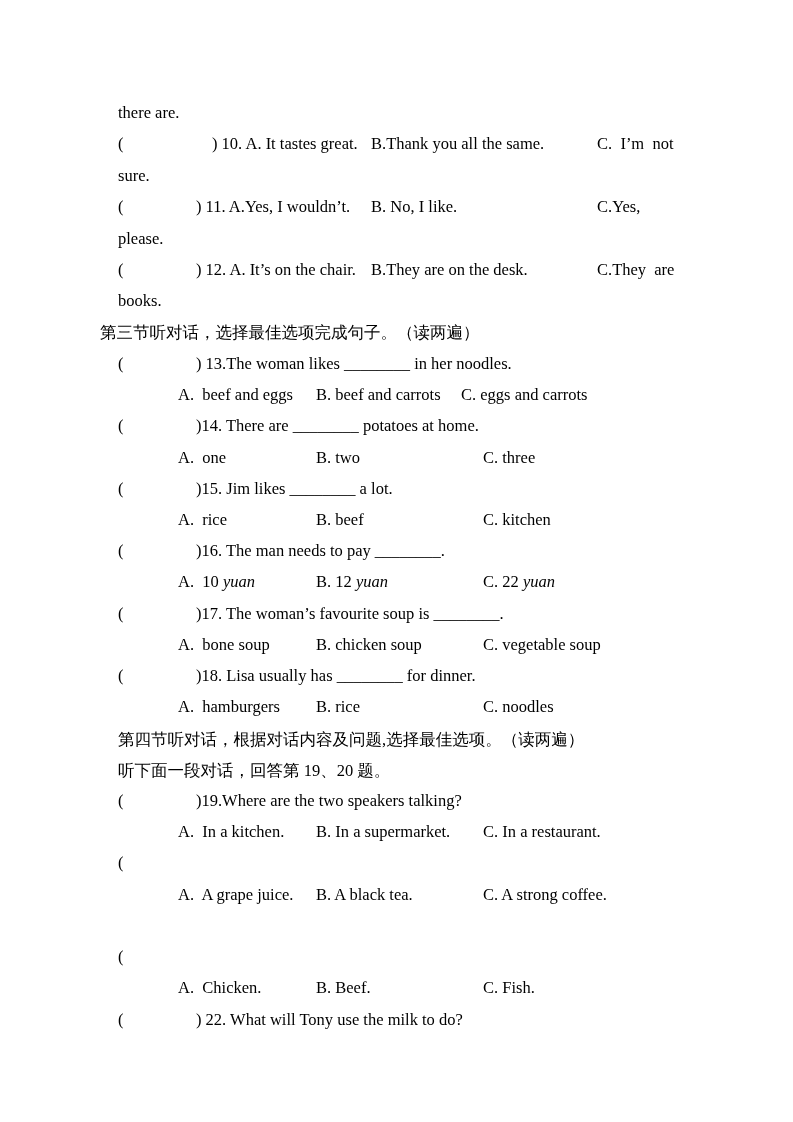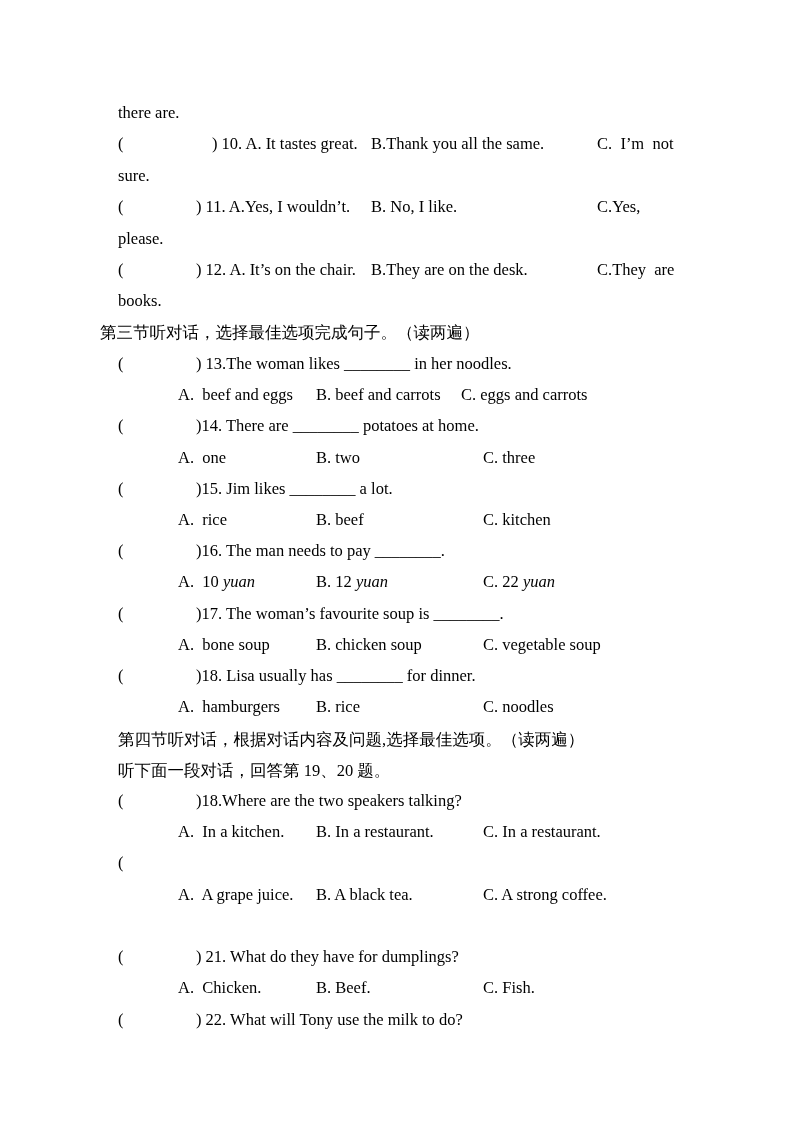--- a/index.html
+++ b/index.html
@@ -142,43 +142,42 @@
   <div class="line" style="top:729px">
     <span class="seg" style="left:118px">第四节听对话，根据对话内容及问题,选择最佳选项。（读两遍）</span>
   </div>
 
   <div class="line" style="top:760px">
     <span class="seg" style="left:118px">听下面一段对话，回答第 19、20 题。</span>
   </div>
 
   <div class="line" style="top:791px">
     <span class="seg" style="left:118px">(</span>
-    <span class="seg" style="left:196px">)18.Where are the two speakers talking?</span>
+    <span class="seg" style="left:196px">)19.Where are the two speakers talking?</span>
   </div>
 
   <div class="line" style="top:822px">
     <span class="seg" style="left:178px">A.  In a kitchen.</span>
-    <span class="seg" style="left:316px">B. In a restaurant.</span>
+    <span class="seg" style="left:316px">B. In a supermarket.</span>
     <span class="seg" style="left:483px">C. In a restaurant.</span>
   </div>
 
   <div class="line" style="top:853px">
     <span class="seg" style="left:118px">(</span>
   </div>
 
   <div class="line" style="top:885px">
     <span class="seg" style="left:178px">A.  A grape juice.</span>
     <span class="seg" style="left:316px">B. A black tea.</span>
     <span class="seg" style="left:483px">C. A strong coffee.</span>
   </div>
 
 
   <div class="line" style="top:947px">
     <span class="seg" style="left:118px">(</span>
-    <span class="seg" style="left:196px">) 21. What do they have for dumplings?</span>
   </div>
 
   <div class="line" style="top:978px">
     <span class="seg" style="left:178px">A.  Chicken.</span>
     <span class="seg" style="left:316px">B. Beef.</span>
     <span class="seg" style="left:483px">C. Fish.</span>
   </div>
 
   <div class="line" style="top:1010px">
     <span class="seg" style="left:118px">(</span>

